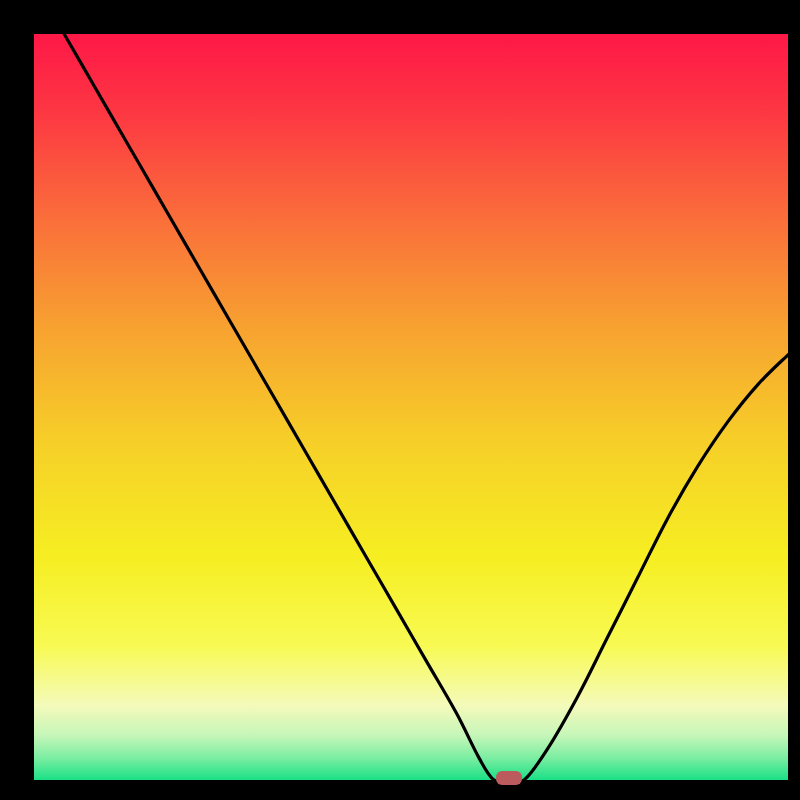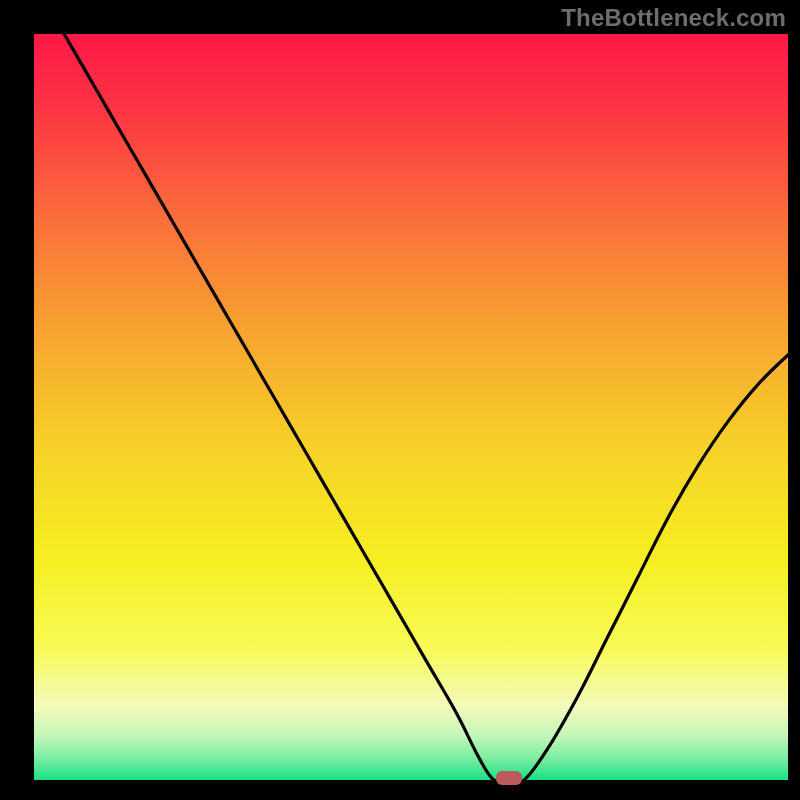--- a/index.html
+++ b/index.html
@@ -30,21 +30,20 @@
   svg {
     position: absolute;
     top: 0;
     left: 0;
   }
 </style>
 </head>
 <body>
 
 <div class="wrapper">
-  <div class="watermark">TheBottleneck.com</div>
   <svg id="chart-svg" width="800" height="800" viewBox="0 0 800 800">
     <defs>
       <linearGradient id="bg-grad" x1="0" y1="0" x2="0" y2="1">
           <stop offset="0%" stop-color="#fe1847"></stop>
           <stop offset="10%" stop-color="#fd3543"></stop>
           <stop offset="25%" stop-color="#fa6f3a"></stop>
           <stop offset="40%" stop-color="#f7a430"></stop>
           <stop offset="55.00000000000001%" stop-color="#f6d028"></stop>
           <stop offset="70%" stop-color="#f6ee22"></stop>
           <stop offset="82%" stop-color="#f8fa53"></stop>

